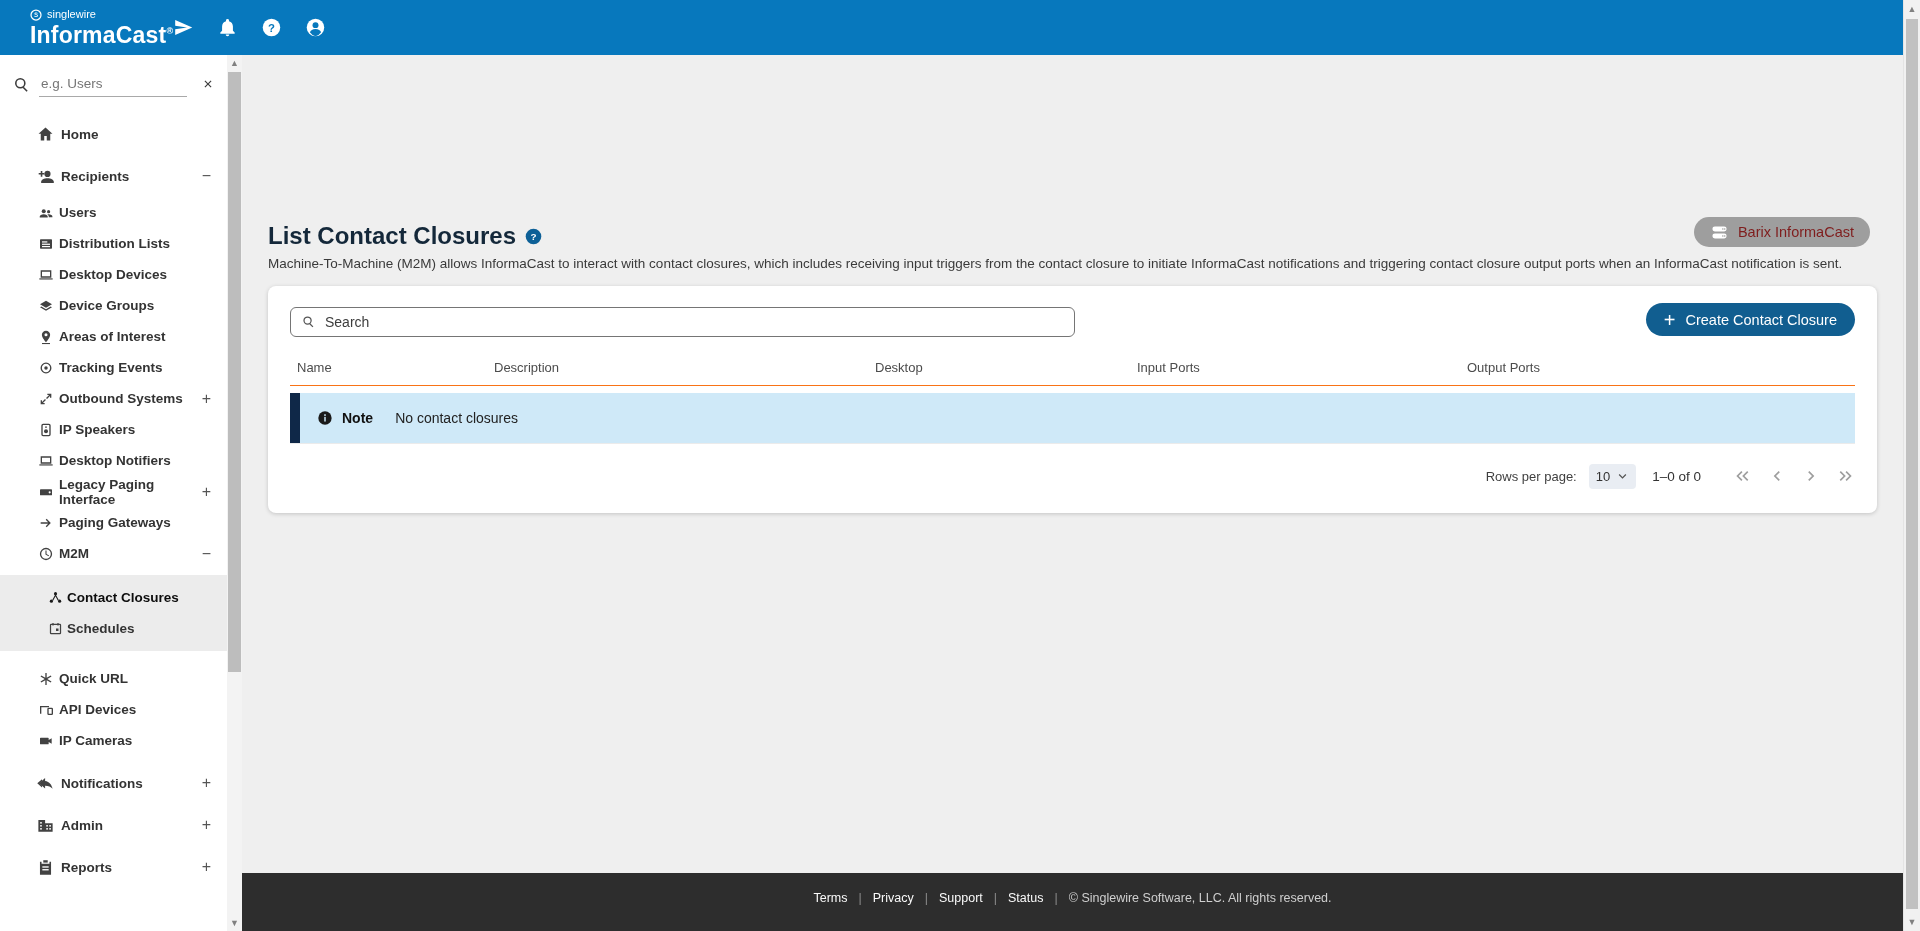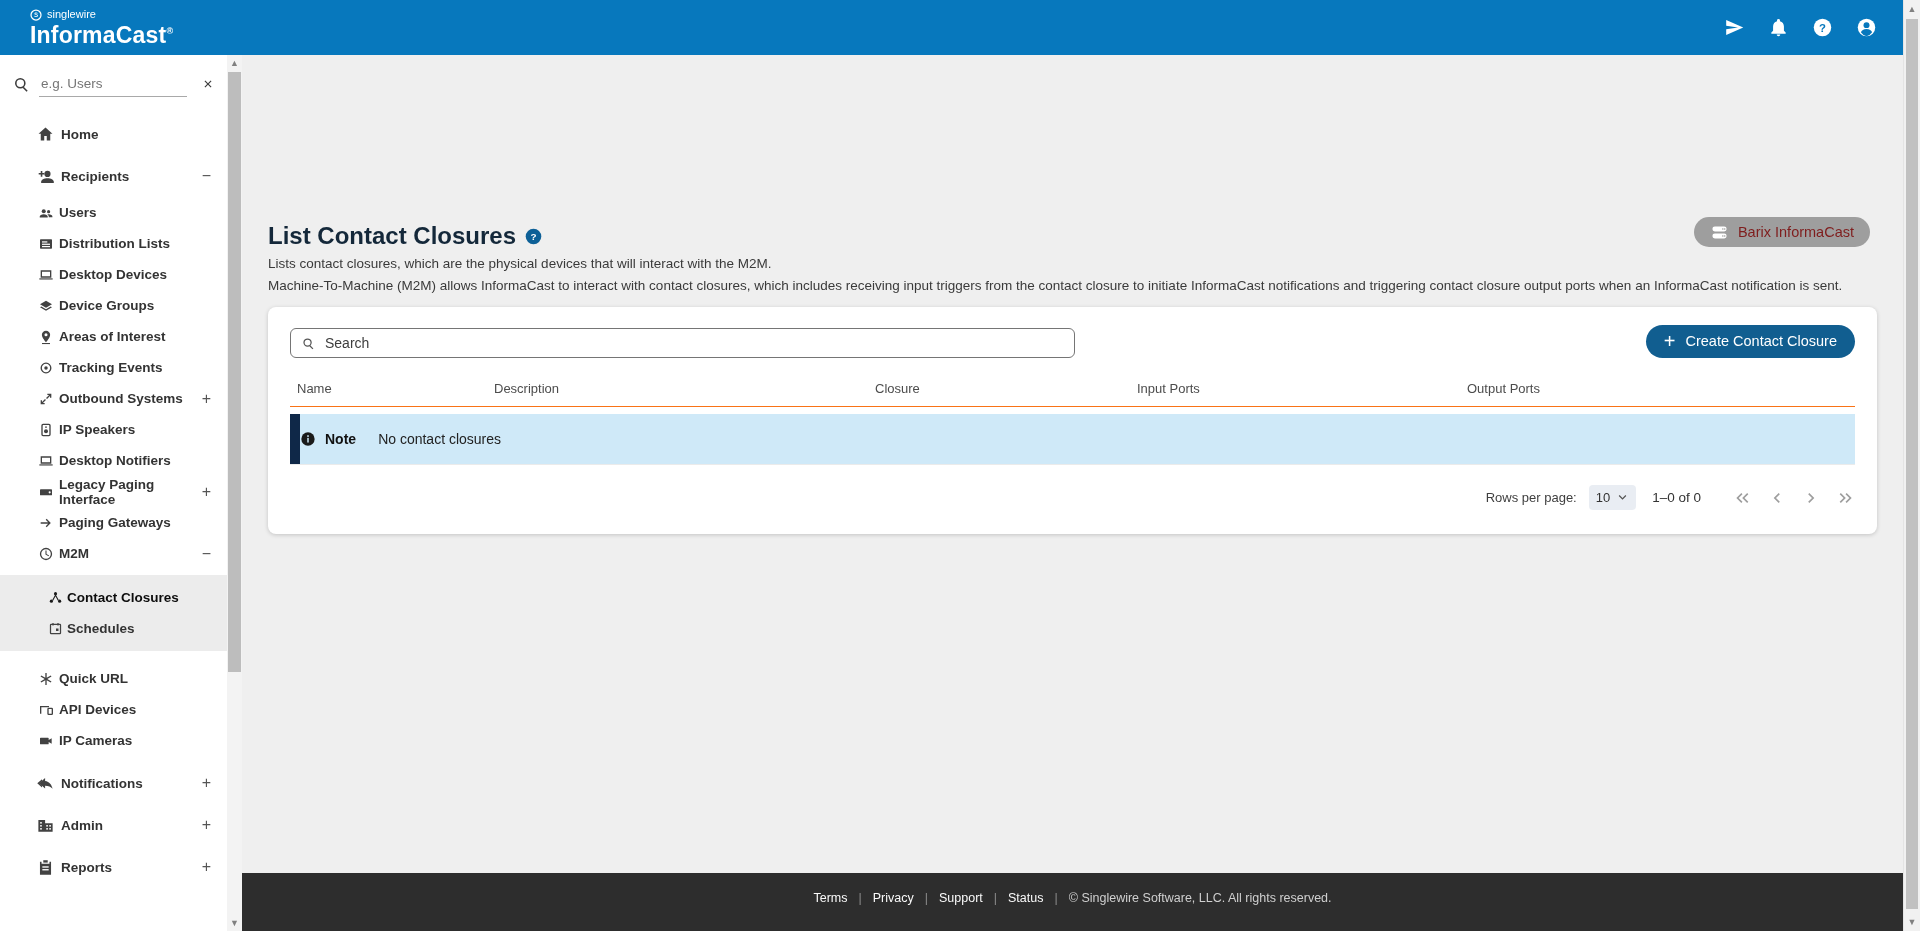--- a/index.html
+++ b/index.html
@@ -8,21 +8,21 @@
     width:1920px; height:931px; position:relative; overflow:hidden;
     font-family:"Liberation Sans","DejaVu Sans",sans-serif;
     background:#efefef;
   }
   .ic { width:18px; height:18px; fill:currentColor; display:block; }
 
   
   .header {
     position:absolute; top:0; left:0; right:17px; height:55px;
     background:#0778bd; display:flex; align-items:center;
-    justify-content:space-between; padding-left:30px; z-index:5;
+    padding-left:30px; z-index:5;
   }
   .brand { color:#fff; line-height:1; cursor:pointer; }
   .brand-top { display:flex; align-items:center; gap:5px; font-size:11px; }
   .brand-top .ic { width:12px; height:12px; }
   .brand-large { font-size:23px; font-weight:bold; margin-top:3px; letter-spacing:.2px; }
   .brand-large sup { font-size:9px; }
   .header-actions { display:flex; align-items:center; gap:23px; margin-right:26px; }
   .header-actions .hbtn { background:none; border:none; padding:0; color:#fff; cursor:pointer; }
   .header-actions .ic { width:21px; height:21px; }
 
@@ -131,21 +131,21 @@
   .create-btn .plus { font-size:20px; font-weight:normal; line-height:1; }
 
   .table-head {
     display:grid; grid-template-columns:197px 381px 262px 330px auto;
     margin-top:23px; padding:0 0 10px 7px; border-bottom:1px solid #f97316;
     font-size:13px; color:#4c4c4c;
   }
   .note-row { margin-top:7px; display:flex; border-bottom:1px solid #ebebeb; }
   .note-bar { width:10px; background:#0f2848; flex:none; }
   .note-body { flex:1; height:50px; background:#cfe9f8; display:flex;
-    align-items:center; gap:9px; }
+    align-items:center; padding-left:17px; gap:9px; }
   .note-body .ic { width:16px; height:16px; color:#1a1a1a; }
   .note-label { font-size:14px; font-weight:bold; color:#111; }
   .note-msg { font-size:14px; color:#222; margin-left:13px; }
 
   .pagination { display:flex; align-items:center; justify-content:flex-end;
     margin-top:20px; color:#3f3f3f; font-size:13px; }
   .rpp-select {
     margin-left:12px; background:#e9edf3; border:none; border-radius:4px;
     display:flex; align-items:center; gap:6px; padding:5px 7px;
     font-family:inherit; font-size:13px; color:#333; cursor:pointer;
@@ -443,21 +443,20 @@
 </div>
 
 <div class="main">
   <div class="title-row">
     <h1 class="page-title" style="margin:0">List Contact Closures</h1>
     <svg class="help-badge" width="17" height="17" viewBox="0 0 24 24">
       <circle cx="12" cy="12" r="11" fill="#0d6097"></circle>
       <text x="12" y="17" text-anchor="middle" font-size="14" font-weight="bold" fill="#fff" font-family="Liberation Sans, sans-serif">?</text>
     </svg>
   </div>
-  <p class="desc">Lists contact closures, which are the physical devices that will interact with the M2M.</p>
   <p class="desc">Machine-To-Machine (M2M) allows InformaCast to interact with contact closures, which includes receiving input triggers from the contact closure to initiate InformaCast notifications and triggering contact closure output ports when an InformaCast notification is sent.</p>
 
   <button class="barix-btn">
     <svg class="ic" viewBox="0 0 24 24">
         <rect x="3" y="4.5" width="18" height="6.2" rx="3.1"></rect>
         <rect x="3" y="13.3" width="18" height="6.2" rx="3.1"></rect>
         <circle cx="16.2" cy="7.6" r="1" fill="#9e9e9e"></circle>
         <circle cx="18.6" cy="7.6" r="1" fill="#9e9e9e"></circle>
         <circle cx="16.2" cy="16.4" r="1" fill="#9e9e9e"></circle>
         <circle cx="18.6" cy="16.4" r="1" fill="#9e9e9e"></circle>
@@ -476,21 +475,21 @@
       </div>
       <button class="create-btn">
         <span class="plus">+</span>
         <span>Create Contact Closure</span>
       </button>
     </div>
 
     <div class="table-head" id="table-head">
         <span>Name</span>
         <span>Description</span>
-        <span>Closure</span>
+        <span>Desktop</span>
         <span>Input Ports</span>
         <span>Output Ports</span>
       </div>
 
     <div class="note-row">
       <div class="note-bar"></div>
       <div class="note-body">
         <svg class="ic" viewBox="0 0 24 24">
             <circle cx="12" cy="12" r="10"></circle>
             <rect x="10.9" y="10.3" width="2.2" height="7" fill="#cfe9f8"></rect>

